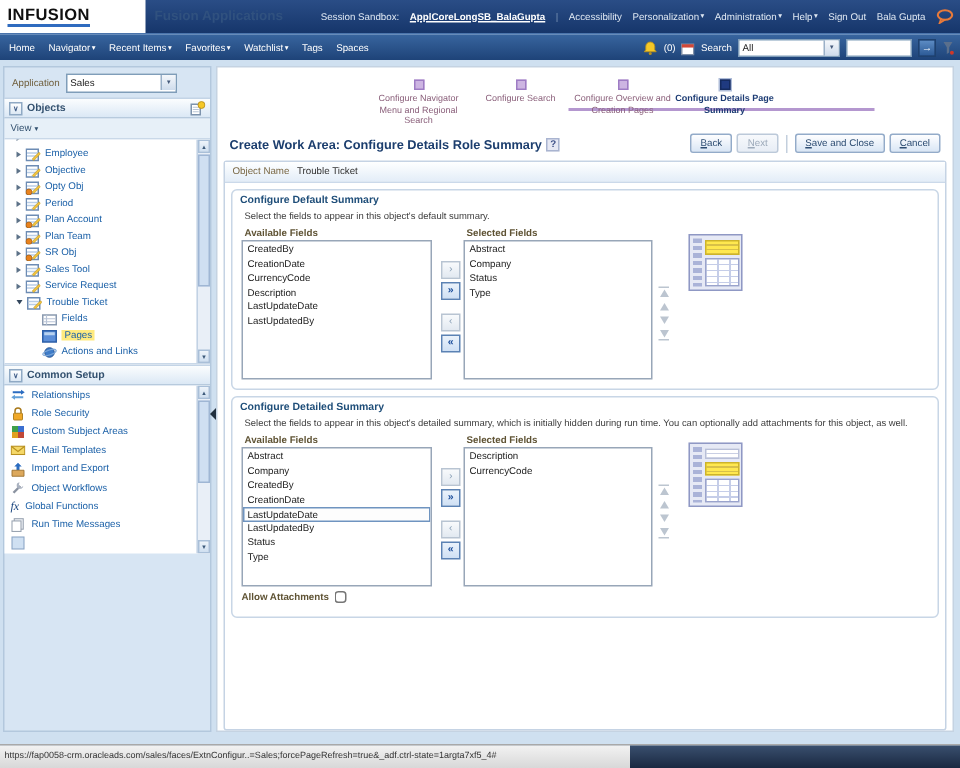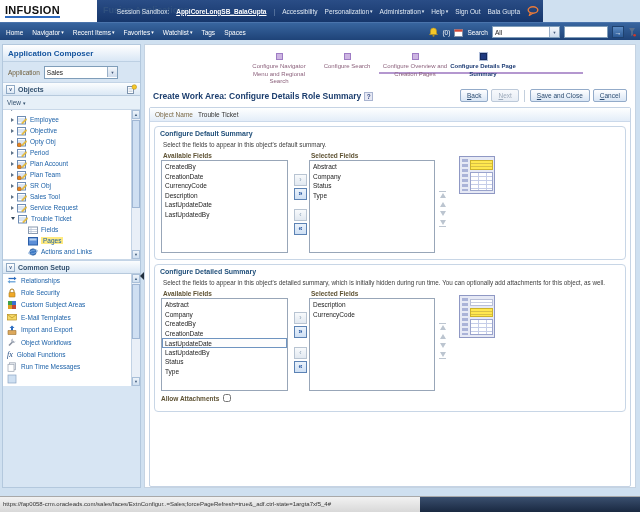--- a/index.html
+++ b/index.html
@@ -1,20 +1,20 @@
 <!DOCTYPE html>
 <html><head>
 <meta charset="utf-8">
 <style>
 *{margin:0;padding:0;box-sizing:border-box}
 html,body{width:640px;height:512px}
 body{position:relative;font-family:"Liberation Sans",sans-serif;background:#cfe0f0;overflow:hidden}
 
 
-.topstrip{position:absolute;left:0;top:0;width:543px;height:22px;background:linear-gradient(#2a4d86,#16366b)}
+.topstrip{position:absolute;left:0;top:0;width:640px;height:22px;background:linear-gradient(#2a4d86,#16366b)}
 .logobox{position:absolute;left:0;top:0;width:97px;height:22px;background:#fff;display:flex;align-items:center;padding-left:5px}
 .logo{font-size:11px;font-weight:bold;color:#101010;letter-spacing:.3px;border-bottom:2px solid #2f6bbf;line-height:1.1}
 .watermark{position:absolute;left:103px;top:5px;font-size:9px;font-weight:bold;color:#30517f}
 .toplinks{position:absolute;right:4px;top:0;height:22px;display:flex;align-items:center;gap:7px;font-size:6.5px;color:#dfe8f3;white-space:nowrap}
 .sess-val{font-weight:bold;text-decoration:underline;color:#fff}
 .tsep{color:#7a93b5}
 .caret::after{content:"▾";font-size:5px;vertical-align:1px;margin-left:1px}
 
 
 .menustrip{position:absolute;left:0;top:22px;width:640px;height:18px;background:linear-gradient(#38659f,#1e4378);border-top:1px solid #4a74ac}
@@ -168,21 +168,20 @@
     <input class="search-input" style="">
     <span class="go-btn"></span>
     <svg width="8" height="10" viewBox="0 0 8 10">
         <path d="M1 1h6L4.8 4.5V8L3.2 9V4.5z" fill="#5a6f8c"></path>
         <circle cx="6.6" cy="8.2" r="1.3" fill="#d03828"></circle>
       </svg>
   </div>
 </div>
 
 <div class="sidebar">
-  <div class="sb-title">Application Composer</div>
   <div class="sb-approw">
     <span>Application</span>
     <div class="sb-select">
       <span class="txt">Sales</span>
       <span class="dd"></span>
     </div>
   </div>
   <div class="panel-hdr">
     <span class="chev"></span>
     <span>Objects</span>

